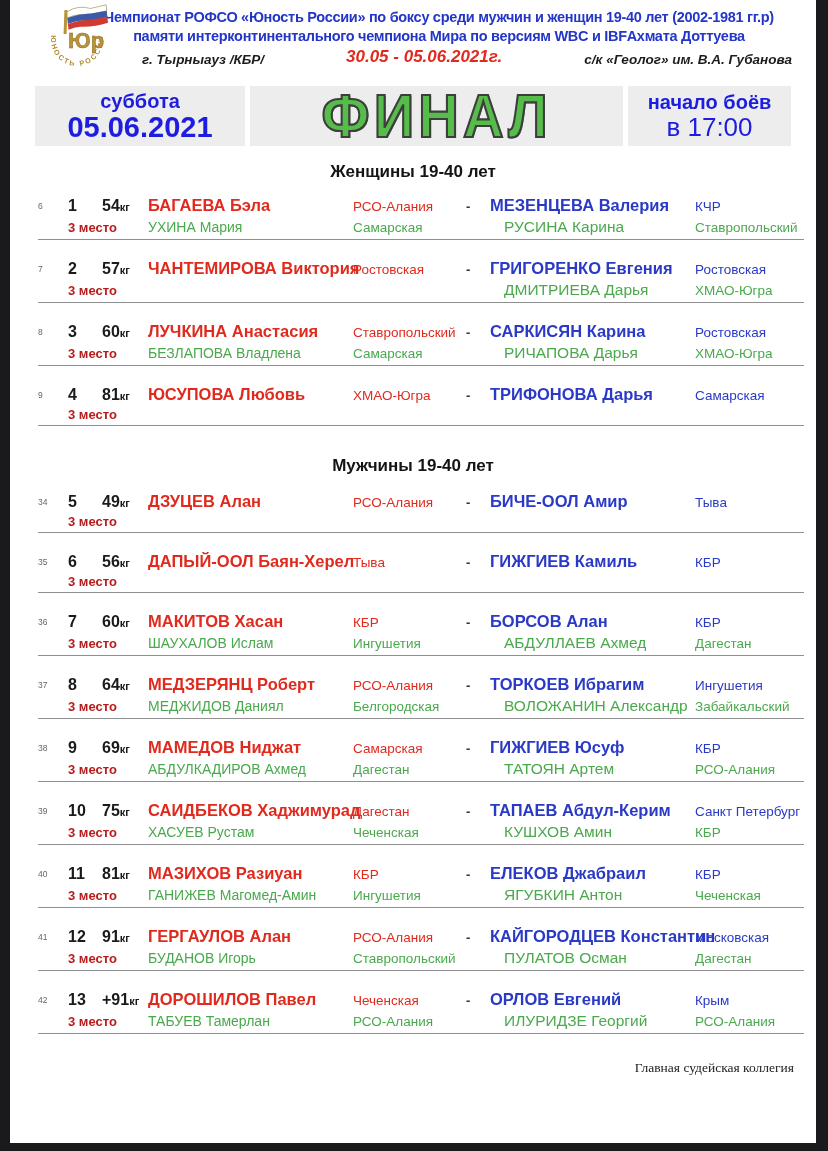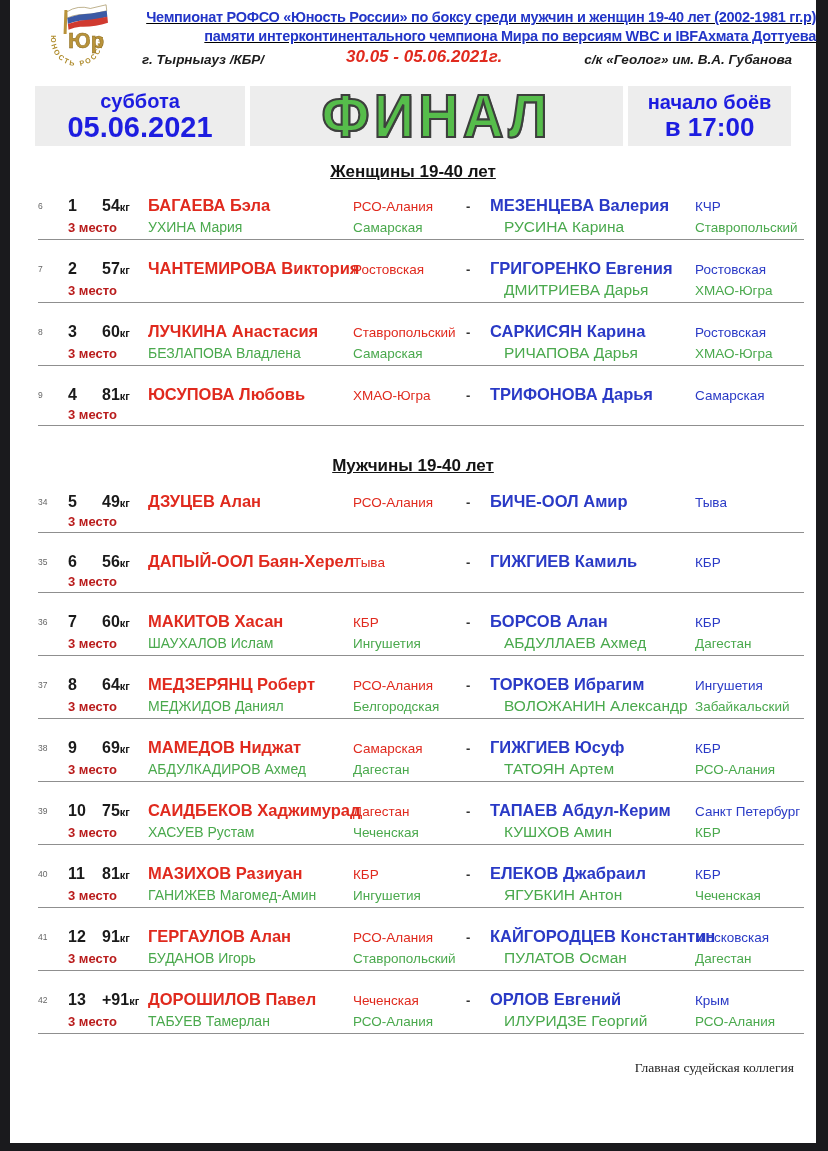--- a/index.html
+++ b/index.html
@@ -9,21 +9,21 @@
     font-family:"Liberation Sans","DejaVu Sans",sans-serif;
     overflow:hidden;
   }
   .page{
     position:absolute;left:10px;top:0;width:806px;height:1143px;
     background:#ffffff;
   }
   
   .header{position:relative;padding-top:8px;height:72px;}
   .logo{position:absolute;left:28px;top:4px;width:78px;height:64px;}
-  .title-wrap{padding-left:52px;text-align:right;text-decoration:underline;}
+  .title-wrap{padding-left:52px;text-align:center;}
   .title-line{
     color:#2336c8;font-weight:bold;font-size:14.5px;line-height:19px;
     letter-spacing:-0.3px;white-space:nowrap;
   }
   .header-meta{
     display:flex;justify-content:space-between;align-items:flex-end;
     padding:1px 24px 0 132px;
   }
   .meta-city,.meta-club{
     font-style:italic;font-weight:bold;color:#1c1c1c;font-size:13.5px;white-space:nowrap;
@@ -33,31 +33,31 @@
   }
   
   .banner{display:flex;gap:5px;margin:6px 25px 0 25px;height:60px;}
   .banner-cell{background:#ededed;display:flex;flex-direction:column;justify-content:center;align-items:center;}
   .banner-left{width:210px;}
   .banner-center{flex:1;}
   .banner-right{width:163px;}
   .banner-day{color:#1d1de0;font-weight:bold;font-size:20px;line-height:22px;}
   .banner-date{color:#1d1de0;font-weight:bold;font-size:29px;line-height:30px;}
   .banner-start-label{color:#1d1de0;font-weight:bold;font-size:20px;line-height:22px;}
-  .banner-start-time{color:#1d1de0;font-weight:bold;font-size:26px;line-height:28px;}
+  .banner-start-time{color:#1d1de0;font-weight:normal;font-size:26px;line-height:28px;}
   .final-title{
     color:#56bd4b;font-weight:800;font-size:54px;letter-spacing:4px;
     -webkit-text-stroke:2px #3d3f3d;
     transform:scaleY(1.12) scaleX(1.04);
     text-shadow:1px 1px 0 #4a4c4a;
     white-space:nowrap;
   }
   
   .section-title{
-    text-align:center;font-weight:bold;color:#141414;font-size:17px;text-decoration:underline;
+    text-align:center;font-weight:bold;color:#141414;font-size:17px;
   }
   .section[data-section="0"] .section-title{margin:16px 0 14px 0;}
   .section[data-section="1"] .section-title{margin:30px 0 16px 0;}
   .bout{margin-bottom:19px;}
   .line{
     display:grid;
     grid-template-columns:30px 34px 46px 205px 113px 24px 205px 1fr;
     padding-left:28px;align-items:baseline;
   }
   .line span{white-space:nowrap;}

